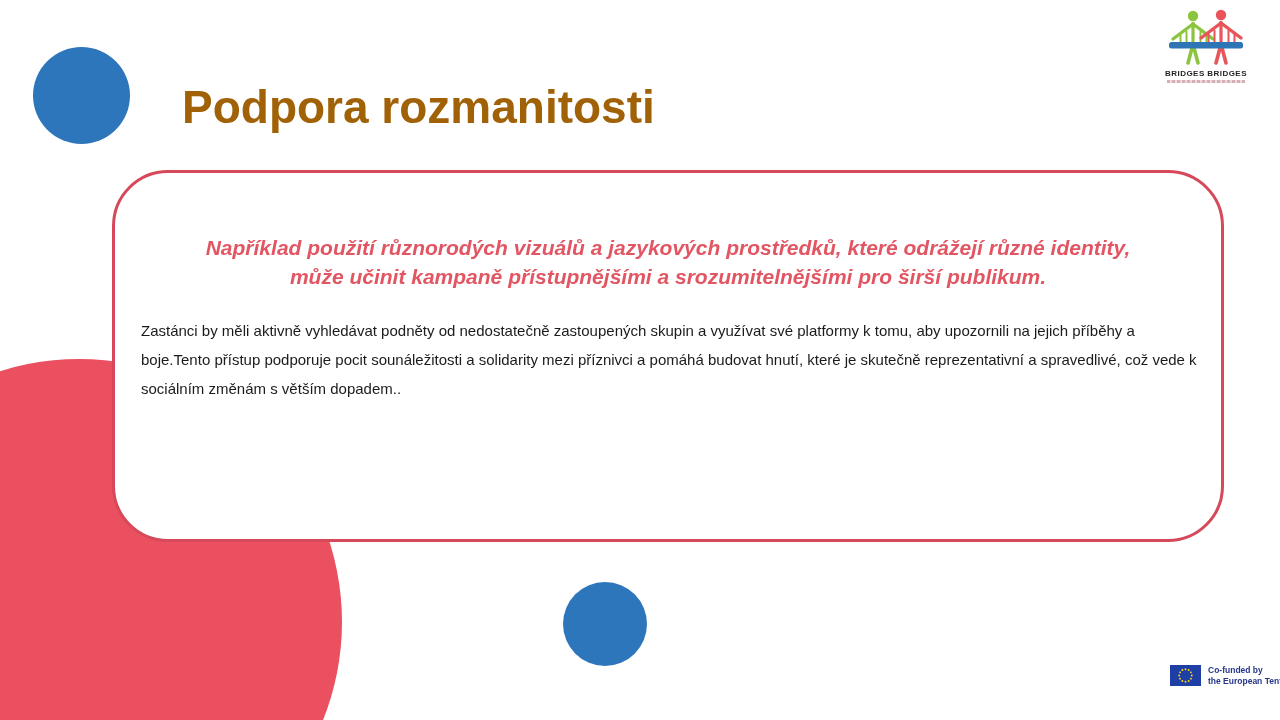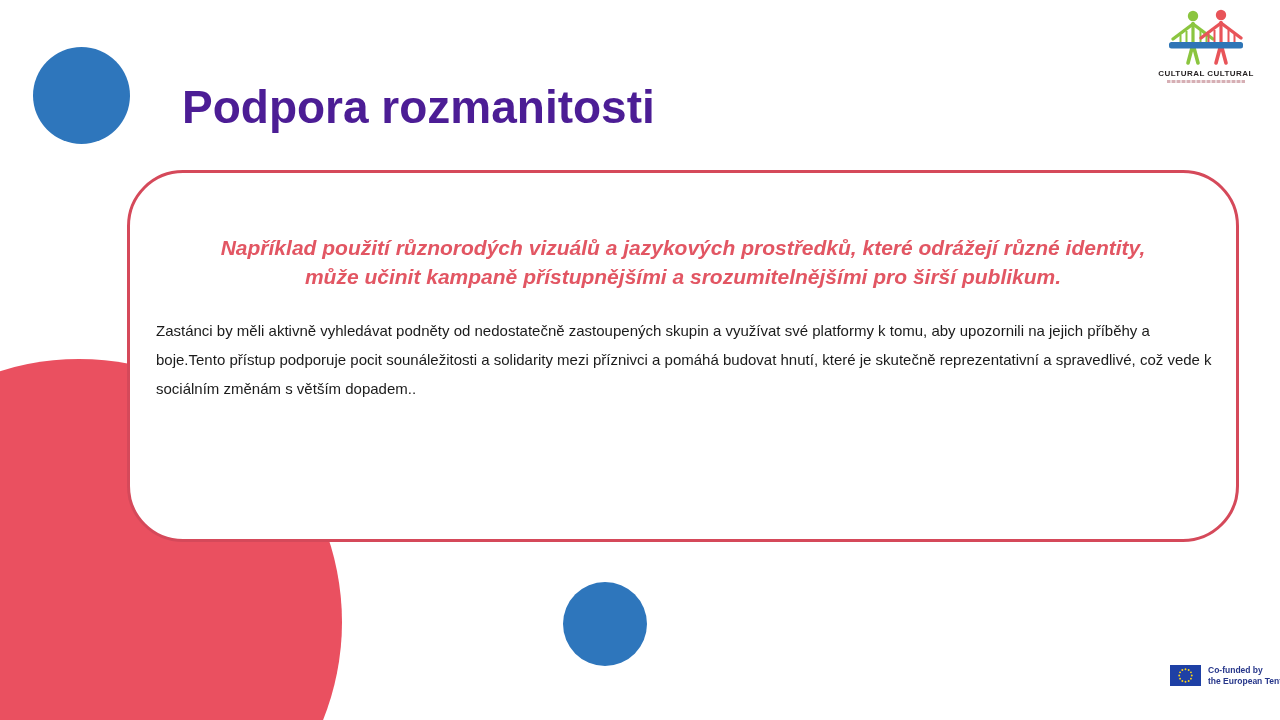--- a/index.html
+++ b/index.html
@@ -21,26 +21,26 @@
     background:#ea5060;z-index:1;
   }
   .circle-blue-bottom{
     left:563px;top:582px;width:84px;height:84px;
     background:#2e76bc;z-index:1;
   }
   
   .title{
     position:absolute;left:182px;top:80px;z-index:3;
     margin:0;
-    font-size:46px;font-weight:bold;color:#4c1d95;
+    font-size:46px;font-weight:bold;color:#a16207;
     letter-spacing:0px;white-space:nowrap;
   }
   
   .callout{
-    position:absolute;left:127px;top:170px;z-index:2;
+    position:absolute;left:112px;top:170px;z-index:2;
     width:1112px;height:372px;
     box-sizing:border-box;
     background:#ffffff;
     border:3px solid #d5495a;
     border-radius:56px;
   }
   .callout-emphasis{
     margin:60px 64px 0 64px;
     text-align:center;
     font-size:21px;line-height:29px;
@@ -121,21 +121,21 @@
           <rect x="45.5" y="22" width="2" height="12" stroke="none"></rect>
           <rect x="59.5" y="22" width="2" height="12" stroke="none"></rect>
           <rect x="65.5" y="26" width="2" height="8" stroke="none"></rect>
           <path d="M52 40 L48 55" stroke-width="3.6" fill="none" stroke-linecap="round"></path>
           <path d="M54 40 L58 55" stroke-width="3.6" fill="none" stroke-linecap="round"></path>
         </g>
 
         <rect x="1" y="34" width="74" height="6.5" rx="2.5" fill="#2e75b6"></rect>
       </svg>
     </span>
-    <div class="logo-name">CULTURAL CULTURAL</div>
+    <div class="logo-name">BRIDGES BRIDGES</div>
     <div class="logo-tagline"></div>
   </div>
 
   <div class="callout">
     <p class="callout-emphasis">Například použití různorodých vizuálů a jazykových prostředků, které odrážejí různé identity, může učinit kampaně přístupnějšími a srozumitelnějšími pro širší publikum.</p>
     <p class="callout-body">Zastánci by měli aktivně vyhledávat podněty od nedostatečně zastoupených skupin a využívat své platformy k tomu, aby upozornili na jejich příběhy a boje.Tento přístup podporuje pocit sounáležitosti a solidarity mezi příznivci a pomáhá budovat hnutí, které je skutečně reprezentativní a spravedlivé, což vede k sociálním změnám s větším dopadem..</p>
   </div>
 
   <div class="eu">
     <span>

